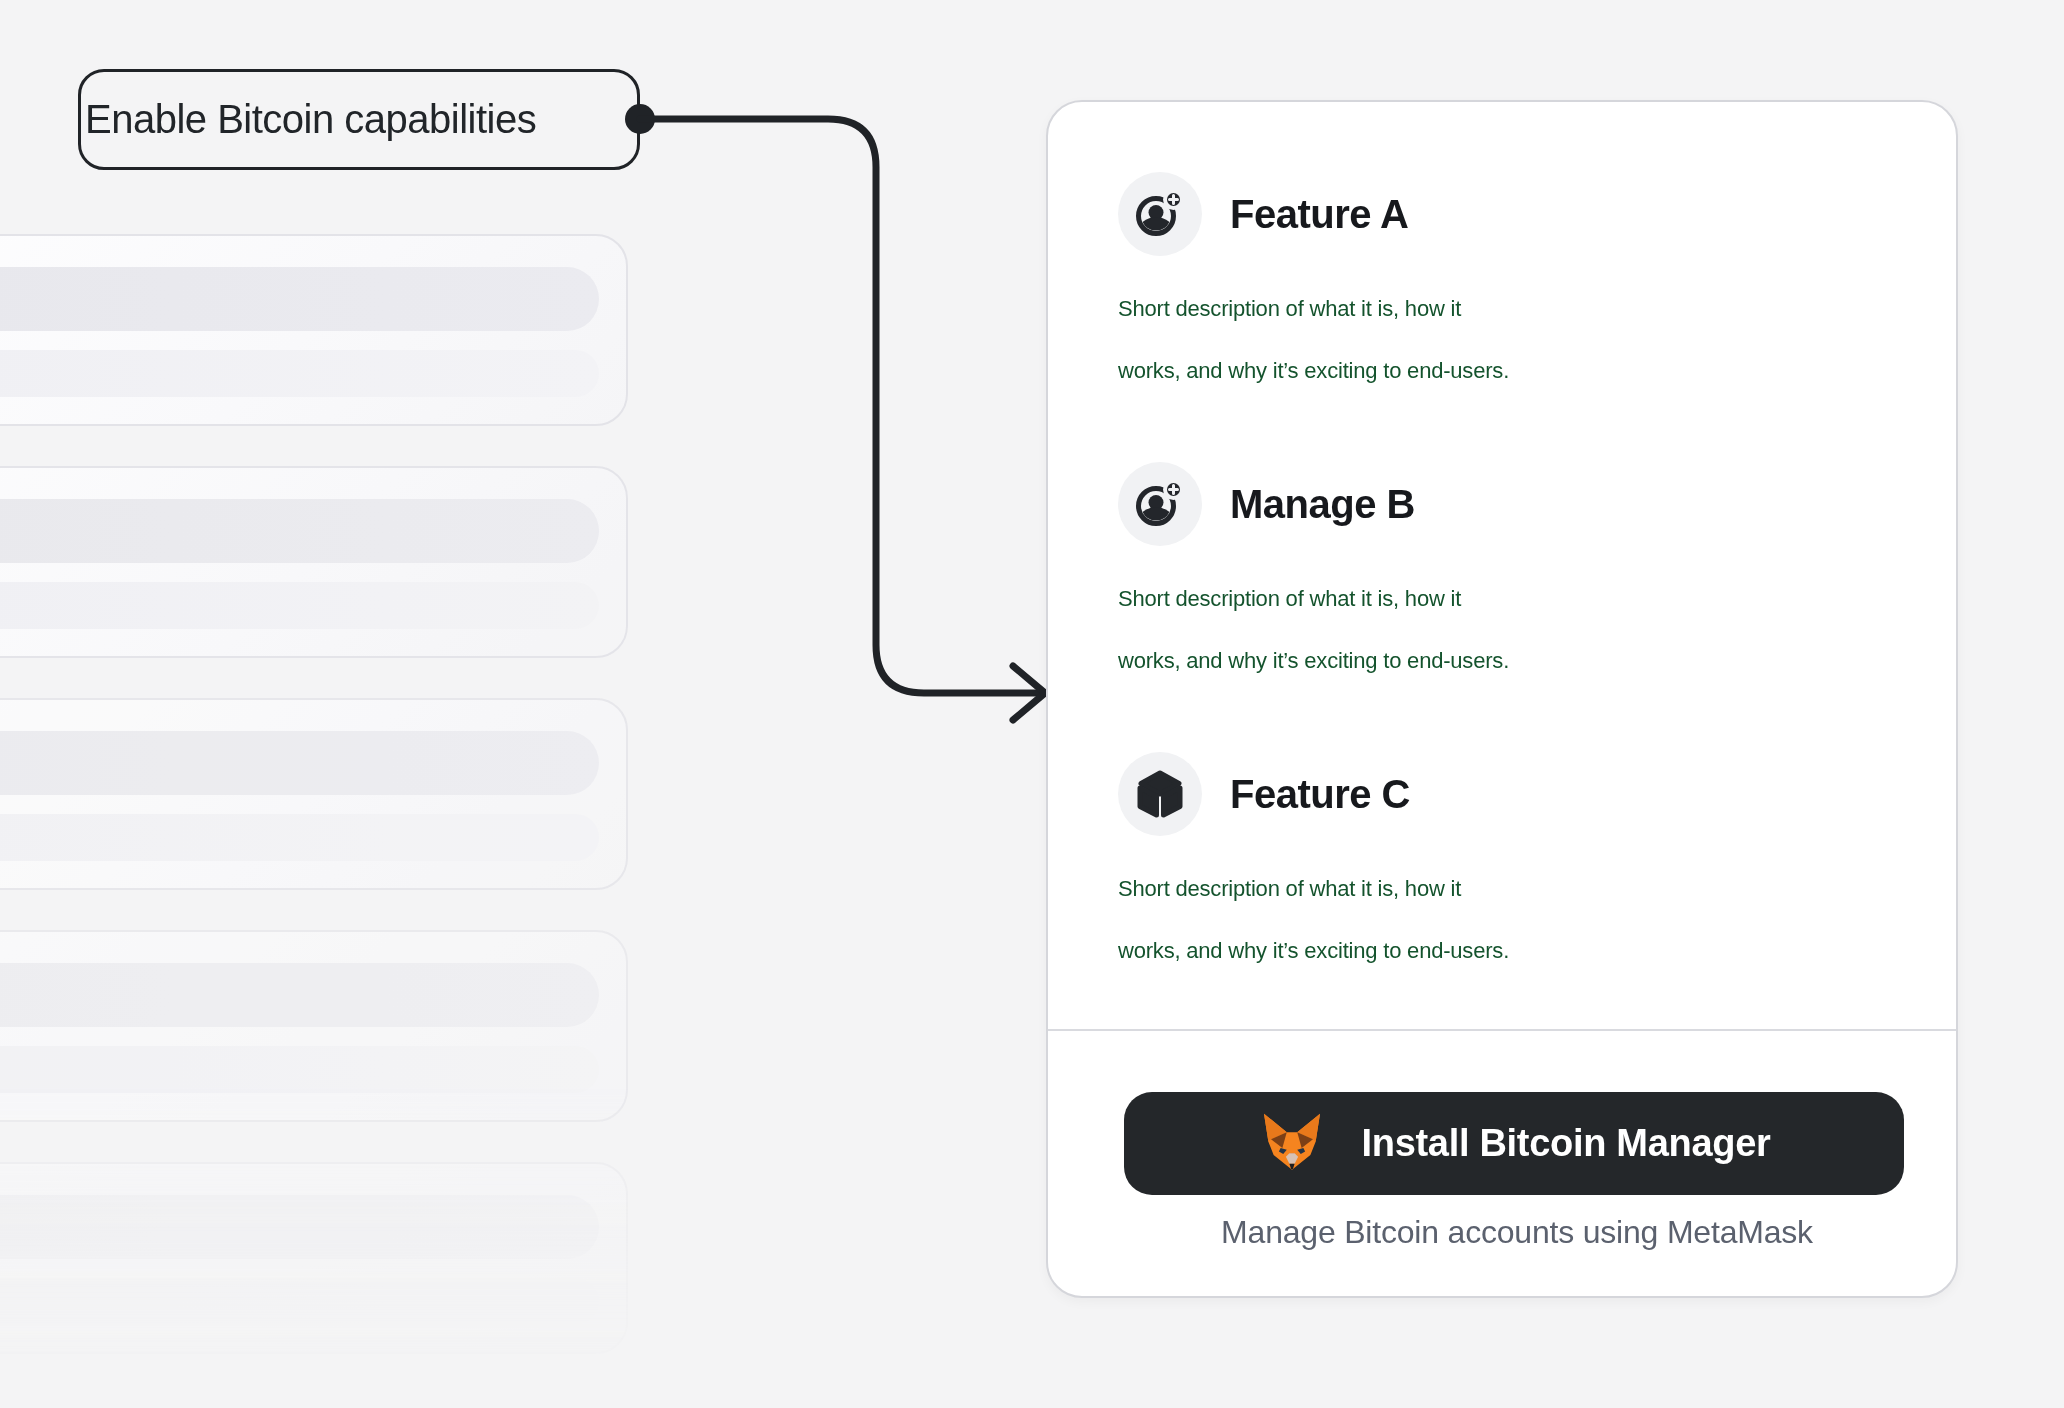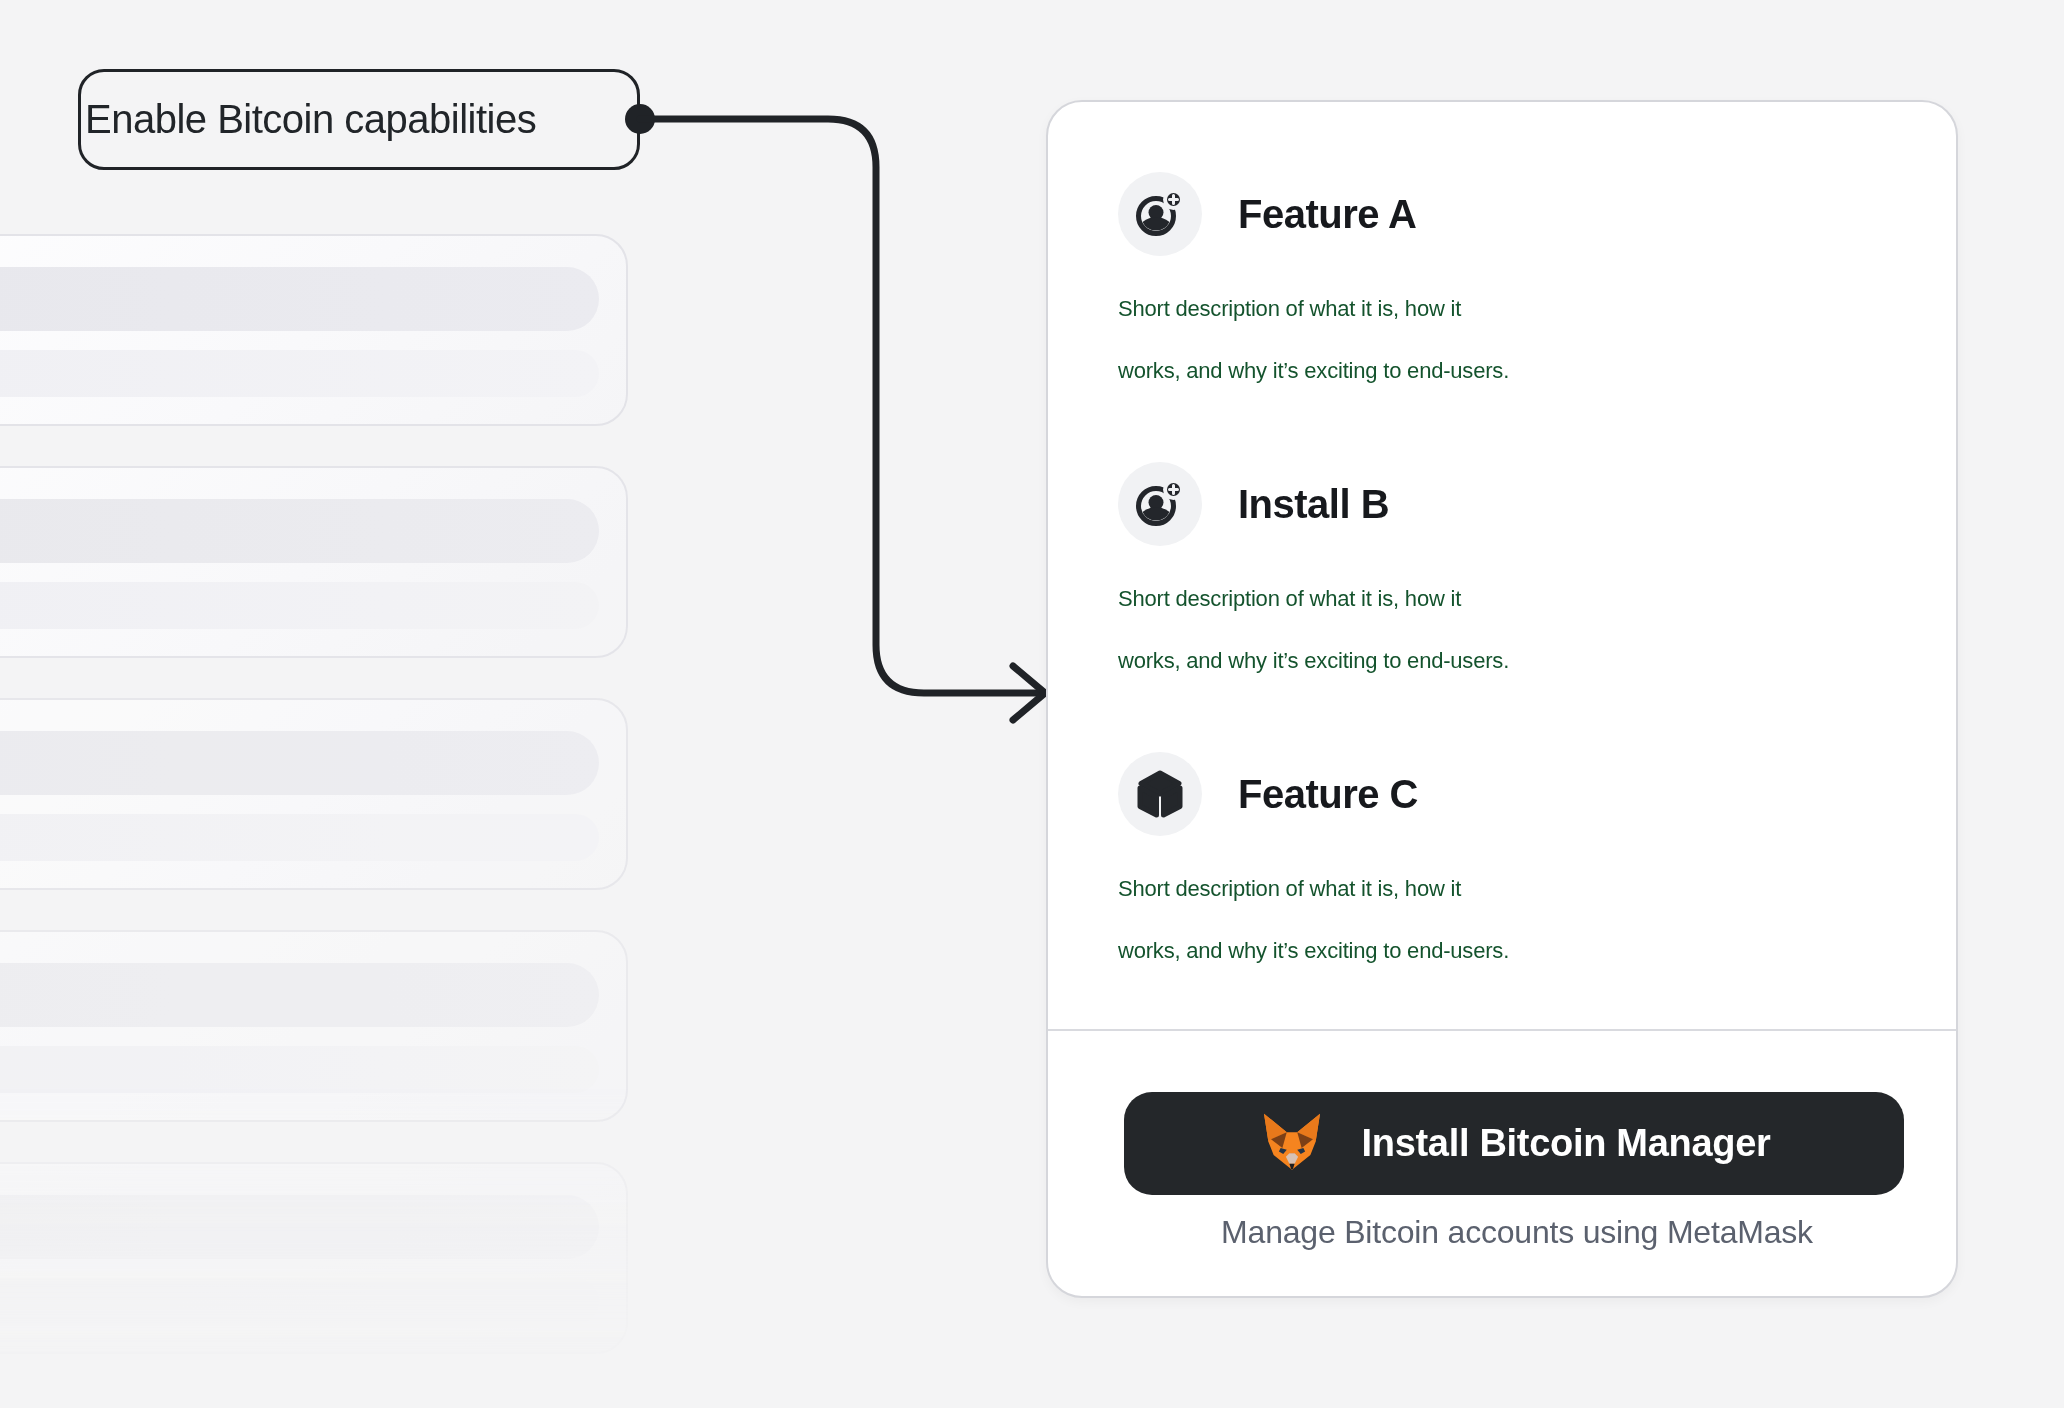--- a/index.html
+++ b/index.html
@@ -66,21 +66,21 @@
     box-sizing:border-box;
     box-shadow:0 4px 12px rgba(30,32,36,.04);
   }
   .feature{
     position:absolute;left:70px;right:70px;
   }
   .feature.fa{top:68px;}
   .feature.fb{top:358px;}
   .feature.fc{top:648px;}
   .feature-head{
-    display:flex;align-items:center;gap:36px;height:88px;
+    display:flex;align-items:center;gap:28px;height:88px;
   }
   .icon-circle{
     width:84px;height:84px;border-radius:50%;
     background:#f1f2f4;
     display:flex;align-items:center;justify-content:center;
     flex:0 0 auto;
   }
   .feature-title{
     font-size:40px;font-weight:700;color:#17191d;letter-spacing:-0.5px;
   }
@@ -172,21 +172,21 @@
       <div class="feature-head">
         <div class="icon-circle">
           <svg width="56" height="56" viewBox="0 0 56 56" aria-hidden="true">
             <circle cx="24" cy="30" r="17.5" fill="none" stroke="#23262b" stroke-width="5"></circle>
             <circle cx="24" cy="26.5" r="7.5" fill="#23262b"></circle>
             <path d="M10.5,36 A15,15 0 0 0 37.5,36 Q24,26 10.5,36 Z" fill="#23262b"></path>
             <circle cx="41.5" cy="13.5" r="8.5" fill="#23262b" stroke="#f1f2f4" stroke-width="4"></circle>
             <path d="M41.5,9.5 v8 M37.5,13.5 h8" stroke="#f1f2f4" stroke-width="3" stroke-linecap="round"></path>
           </svg>
         </div>
-        <div class="feature-title">Install B</div>
+        <div class="feature-title">Manage B</div>
       </div>
       <div class="feature-desc">
         <div>Short description of what it is, how it</div>
         <div>works, and why it’s exciting to end-users.</div>
       </div>
     </div>
 
     <div class="feature fc">
       <div class="feature-head">
         <div class="icon-circle">

